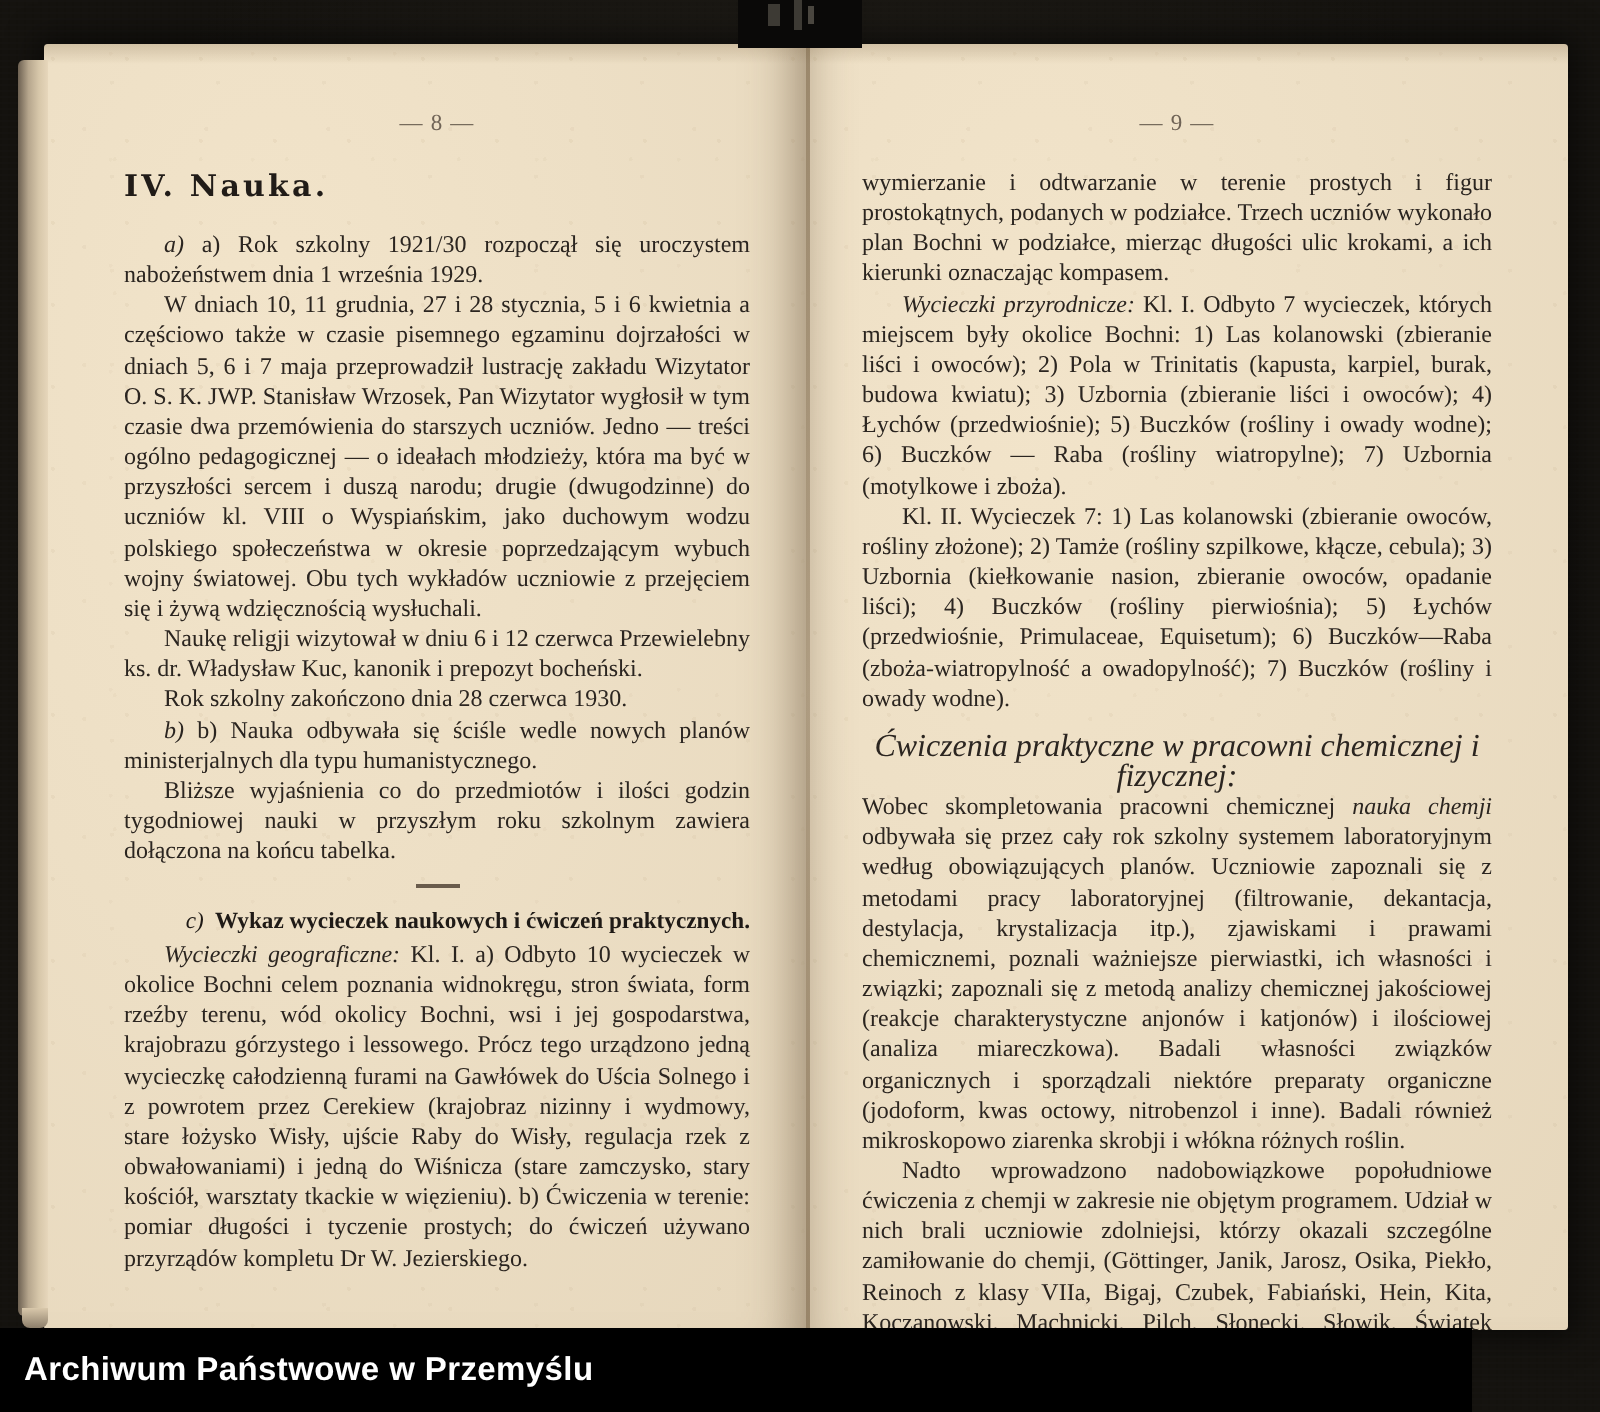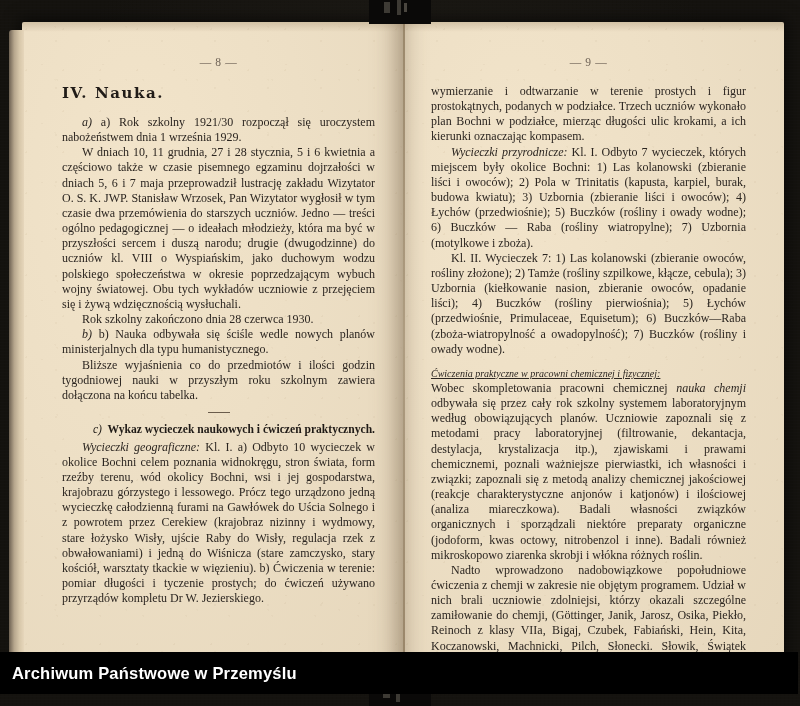--- a/index.html
+++ b/index.html
@@ -178,43 +178,42 @@
     font-size: 11.6px;
     line-height: 15.15px;
     text-align: right;
     font-weight: 700;
     color: #1f1a16;
   }
   p.sub-title i { font-weight: 400; }
 
   p.italic-head {
     margin: 9px 0 0 0;
-    font-size: 10px;
+    font-size: 16px;
     line-height: 15.15px;
-    text-align: left;
+    text-align: center;
     font-style: italic;
     color: #2b2520;
-    text-decoration: underline;
   }
 
   .rule {
     width: 22px;
     height: 1.5px;
     background: #6a5c4c;
     margin: 9px auto 6px auto;
   }
 
   i.it { font-style: italic; }
 
   
   #watermark {
     position: absolute;
     left: 0;
-    bottom: 12px;
-    width: 798px;
+    bottom: 0;
+    width: 736px;
     height: 42px;
     background: #000000;
     display: flex;
     align-items: center;
     z-index: 20;
   }
   #watermark .wm-text {
     color: #ffffff;
     font-family: "Liberation Sans", "DejaVu Sans", sans-serif;
     font-size: 16.5px;
@@ -243,20 +242,21 @@
     <div class="page left">
       <div class="paper-grain"></div>
       <div class="textblock">
 
         <div class="folio">— 8 —</div>
 
         <h1 class="section-title">IV. Nauka.</h1>
 
         <p class="para"><i class="it">a)</i> <span>a) Rok szkolny 1921/30 rozpoczął się uroczystem nabożeństwem dnia 1 września 1929.</span></p>
         <p class="para">W dniach 10, 11 grudnia, 27 i 28 stycznia, 5 i 6 kwietnia a częściowo także w czasie pisemnego egzaminu dojrzałości w dniach 5, 6 i 7 maja przeprowadził lustrację zakładu Wizytator O. S. K. JWP. Stanisław Wrzosek, Pan Wizytator wygłosił w tym czasie dwa przemówienia do starszych uczniów. Jedno — treści ogólno pedagogicznej — o ideałach młodzieży, która ma być w przyszłości sercem i duszą narodu; drugie (dwugodzinne) do uczniów kl. VIII o Wyspiańskim, jako duchowym wodzu polskiego społeczeństwa w okresie poprzedzającym wybuch wojny światowej. Obu tych wykładów uczniowie z przejęciem się i żywą wdzięcznością wysłuchali.</p>
+        <p class="para">Naukę religji wizytował w dniu 6 i 12 czerwca Przewielebny ks. dr. Władysław Kuc, kanonik i prepozyt bocheński.</p>
         <p class="para">Rok szkolny zakończono dnia 28 czerwca 1930.</p>
         <p class="para"><i class="it">b)</i> <span>b) Nauka odbywała się ściśle wedle nowych planów ministerjalnych dla typu humanistycznego.</span></p>
         <p class="para">Bliższe wyjaśnienia co do przedmiotów i ilości godzin tygodniowej nauki w przyszłym roku szkolnym zawiera dołączona na końcu tabelka.</p>
 
         <div class="rule"></div>
 
         <p class="sub-title"><i>c)</i>&nbsp; <span>Wykaz wycieczek naukowych i ćwiczeń praktycznych.</span></p>
 
         <p class="para"><i class="it">Wycieczki geograficzne:</i> <span>Kl. I. a) Odbyto 10 wycieczek w okolice Bochni celem poznania widnokręgu, stron świata, form rzeźby terenu, wód okolicy Bochni, wsi i jej gospodarstwa, krajobrazu górzystego i lessowego. Prócz tego urządzono jedną wycieczkę całodzienną furami na Gawłówek do Uścia Solnego i z powrotem przez Cerekiew (krajobraz nizinny i wydmowy, stare łożysko Wisły, ujście Raby do Wisły, regulacja rzek z obwałowaniami) i jedną do Wiśnicza (stare zamczysko, stary kościół, warsztaty tkackie w więzieniu). b) Ćwiczenia w terenie: pomiar długości i tyczenie prostych; do ćwiczeń używano przyrządów kompletu Dr W. Jezierskiego.</span></p>
 

